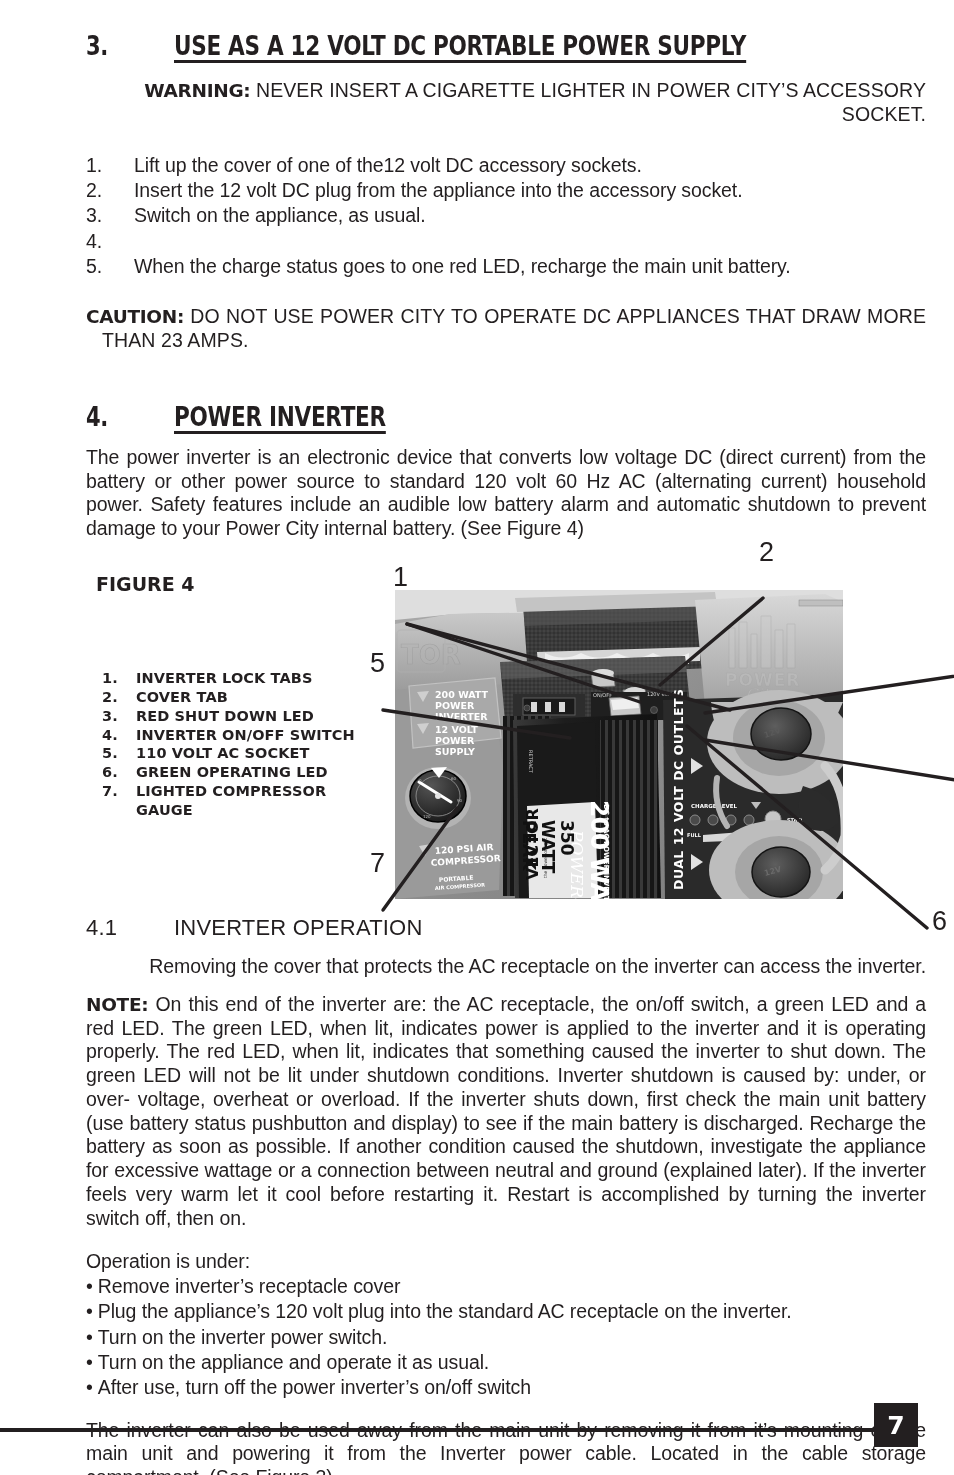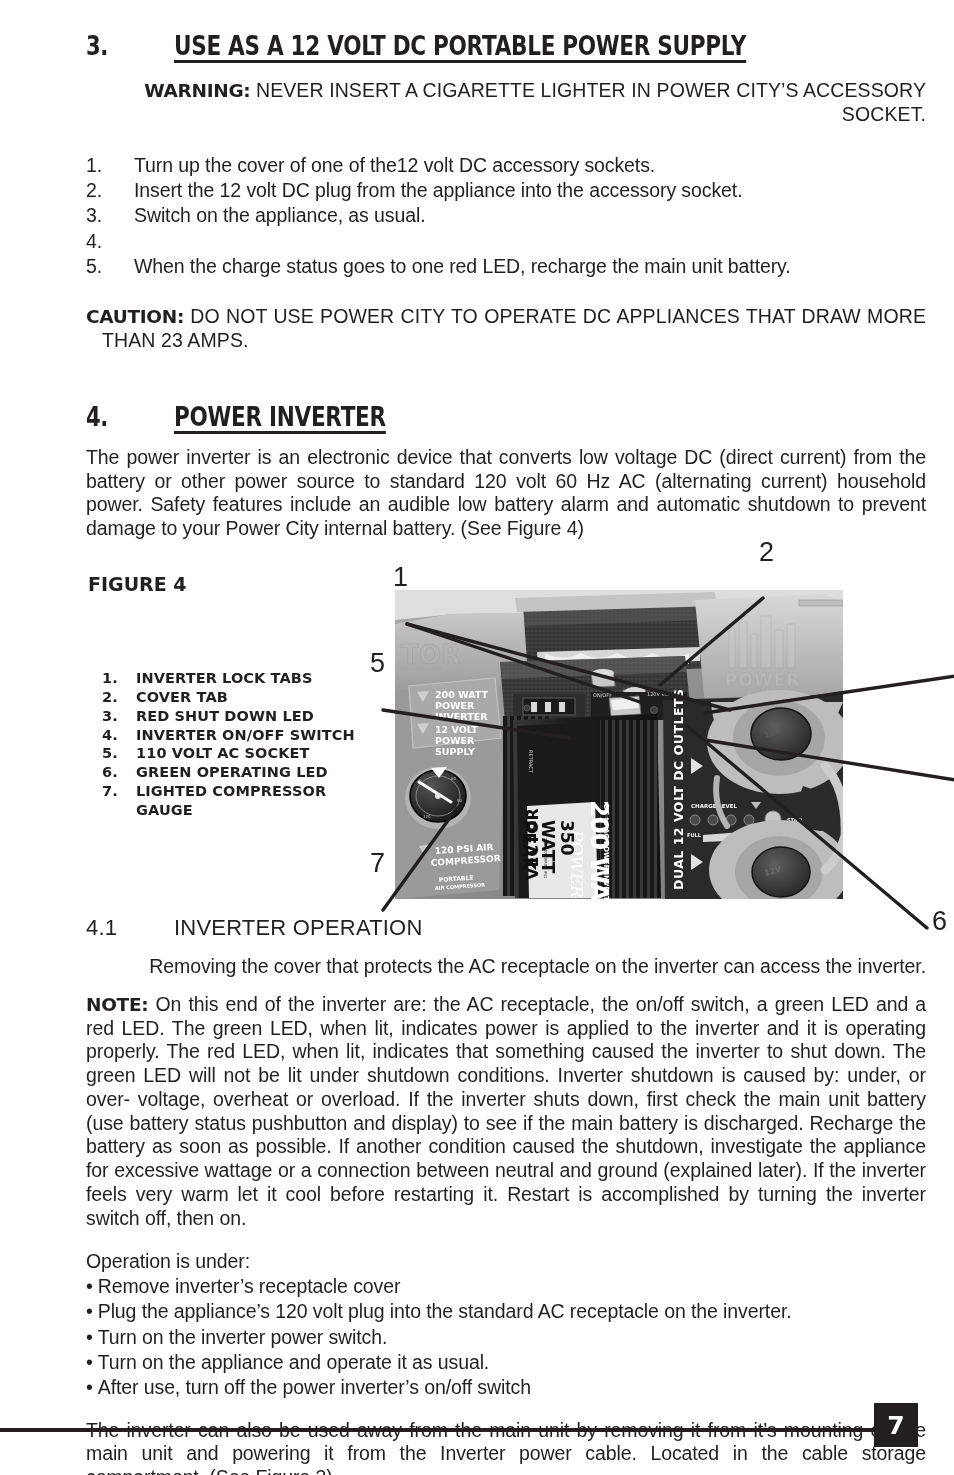--- a/index.html
+++ b/index.html
@@ -109,21 +109,21 @@
   .sp26 { height: 26px; }
 
   
   .figure-block {
     position: relative;
     height: 352px;
     margin: 0;
   }
   .figure-title {
     position: absolute;
-    left: 2px; top: 10px;
+    left: 10px; top: 10px;
     font-family: "DejaVu Sans", sans-serif;
     font-weight: bold;
     font-size: 19px;
     letter-spacing: 0px;
   }
   .legend {
     position: absolute;
     left: 16px; top: 106px;
     font-family: "DejaVu Sans", sans-serif;
     font-weight: bold;
@@ -205,21 +205,21 @@
 
     <div class="sp18"></div>
 
     <p class="para noj hang"><span class="lbl">WARNING:</span><span class="caps"> NEVER INSERT A CIGARETTE LIGHTER IN POWER CITY’S ACCESSORY SOCKET.</span></p>
 
     <div class="sp26"></div>
 
     <div class="numlist">
       <div class="row">
         <span class="n">1.</span>
-        <span class="t">Turn up the cover of one of the12 volt DC accessory sockets.</span>
+        <span class="t">Lift up the cover of one of the12 volt DC accessory sockets.</span>
       </div>
       <div class="row">
         <span class="n">2.</span>
         <span class="t">Insert the 12 volt DC plug from the appliance into the accessory socket.</span>
       </div>
       <div class="row">
         <span class="n">3.</span>
         <span class="t">Switch on the appliance, as usual.</span>
       </div>
       <div class="row">

